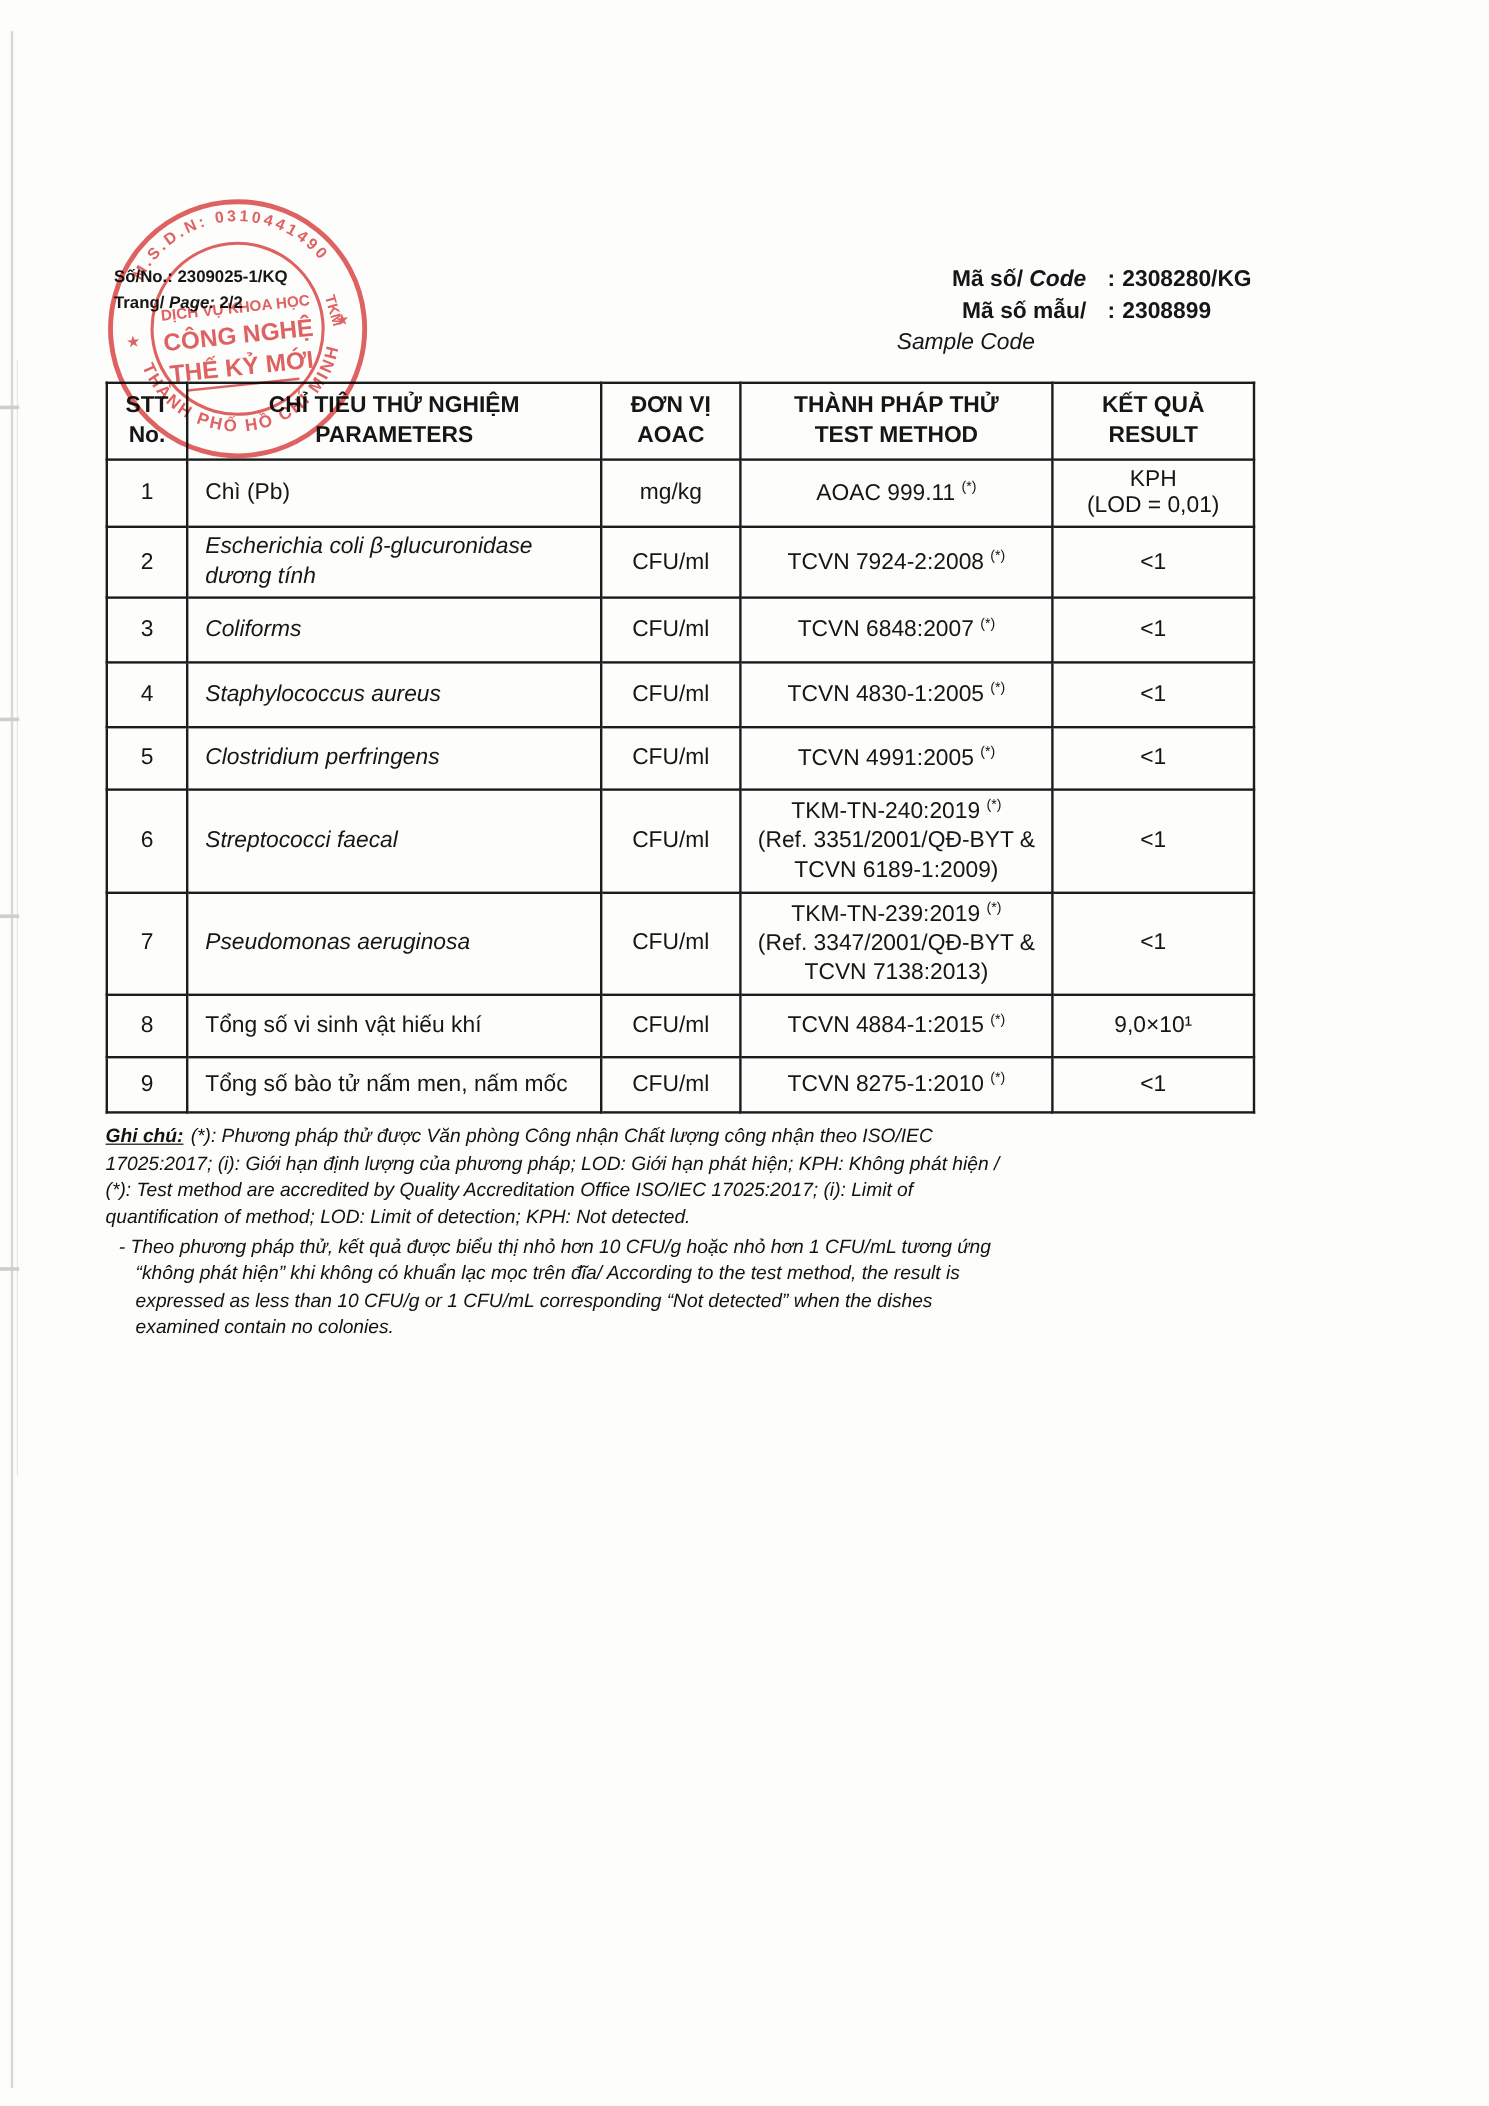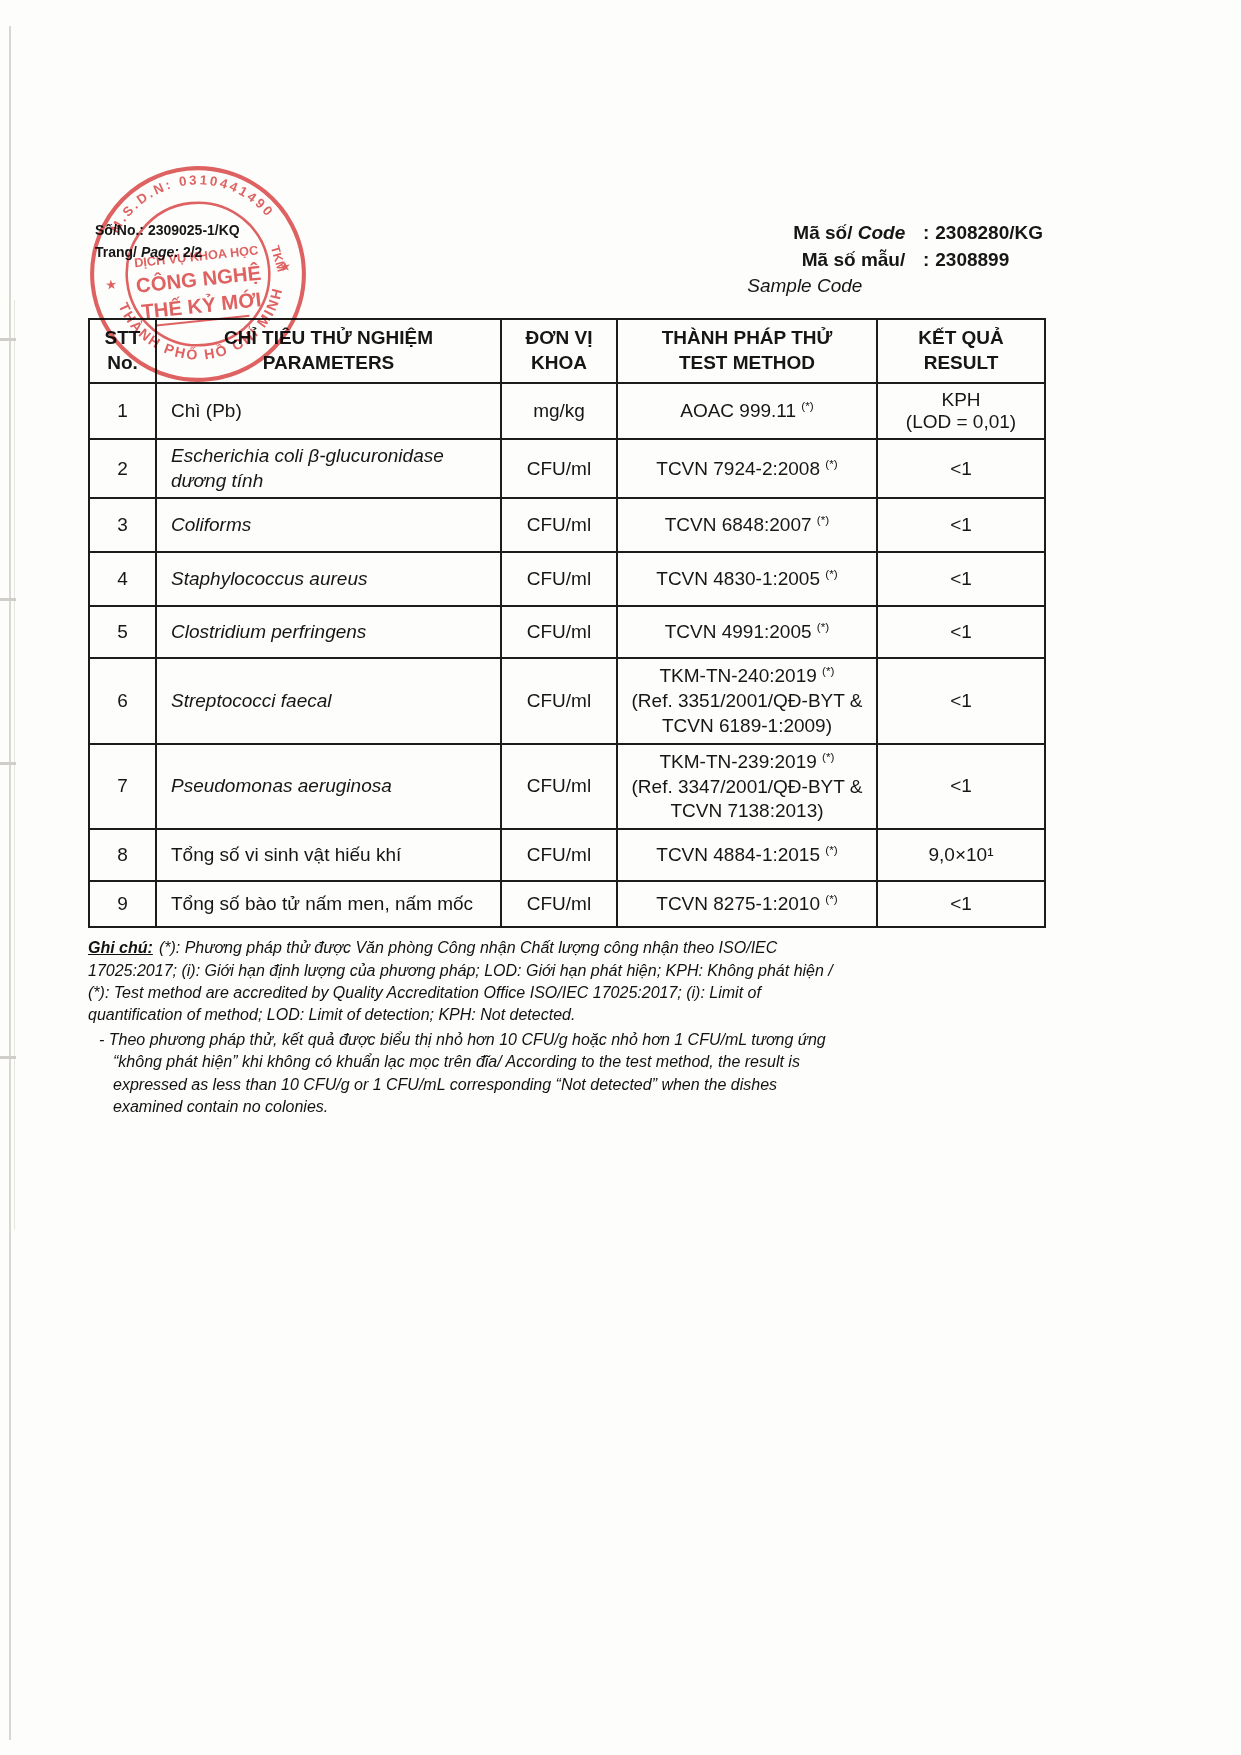--- a/index.html
+++ b/index.html
@@ -134,21 +134,21 @@
           <th>
             <div>STT</div>
             <div class="en">No.</div>
           </th>
           <th>
             <div>CHỈ TIÊU THỬ NGHIỆM</div>
             <div class="en">PARAMETERS</div>
           </th>
           <th>
             <div>ĐƠN VỊ</div>
-            <div class="en">KHOA</div>
+            <div class="en">AOAC</div>
           </th>
           <th>
             <div>THÀNH PHÁP THỬ</div>
             <div class="en">TEST METHOD</div>
           </th>
           <th>
             <div>KẾT QUẢ</div>
             <div class="en">RESULT</div>
           </th>
         </tr>

